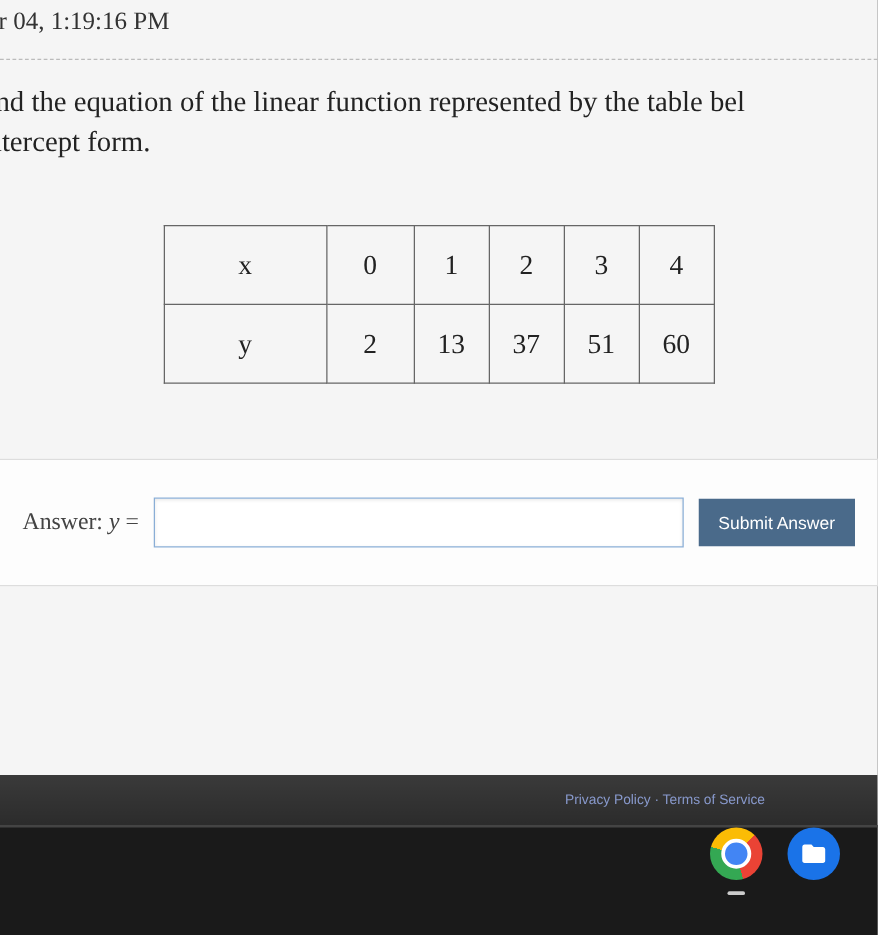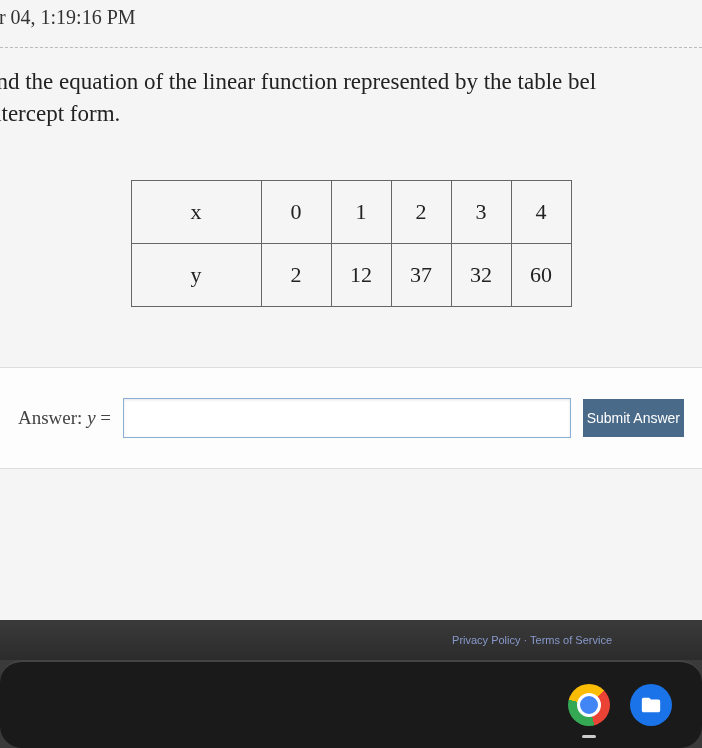--- a/index.html
+++ b/index.html
@@ -86,39 +86,38 @@
       border: 1px solid #8aaed6;
       background: #fff;
       padding: 0 10px;
       font-size: 16px;
       box-shadow: inset 0 1px 3px rgba(0,0,0,0.1);
     }
     .submit-btn {
       background: #4a6a8a;
       color: #fff;
       border: none;
-      padding: 11px 4px;
+      padding: 11px 16px;
       font-size: 14px;
       cursor: pointer;
       font-family: Arial, sans-serif;
     }
     .taskbar {
       position: absolute;
       bottom: 0;
       left: 0;
       right: 0;
       height: 88px;
       background: #1a1a1a;
       border-top: 2px solid #444;
       display: flex;
-      align-items: center;
+      align-items: flex-start;
       justify-content: flex-end;
       padding-right: 30px;
       gap: 20px;
-      border-radius: 22px;
     }
     .taskbar::before {
       content: "";
       position: absolute;
       top: -42px;
       left: 0;
       right: 0;
       height: 40px;
       background: linear-gradient(to bottom, rgba(0,0,0,0) 0%, rgba(0,0,0,0.25) 100%);
       pointer-events: none;
@@ -195,23 +194,23 @@
         <td class="label-cell">x</td>
         <td class="data-cell-wide">0</td>
         <td class="data-cell">1</td>
         <td class="data-cell">2</td>
         <td class="data-cell">3</td>
         <td class="data-cell">4</td>
       </tr>
       <tr>
         <td class="label-cell">y</td>
         <td class="data-cell-wide">2</td>
-        <td class="data-cell">12</td>
+        <td class="data-cell">13</td>
         <td class="data-cell">37</td>
-        <td class="data-cell">32</td>
+        <td class="data-cell">51</td>
         <td class="data-cell">60</td>
       </tr>
     </tbody>
       </table>
   </div>
 
   <div class="answer-section">
     <span class="answer-label">
       <span>Answer: </span><span class="y-var">y</span><span> =</span>
     </span>

